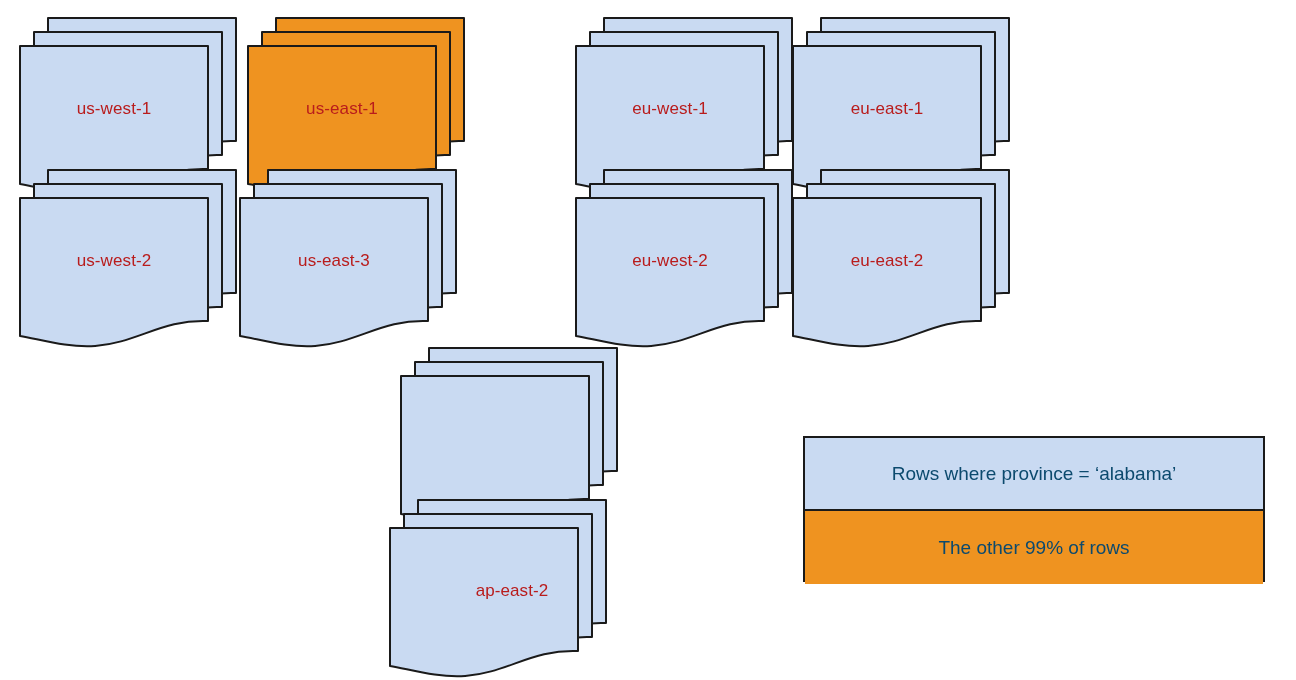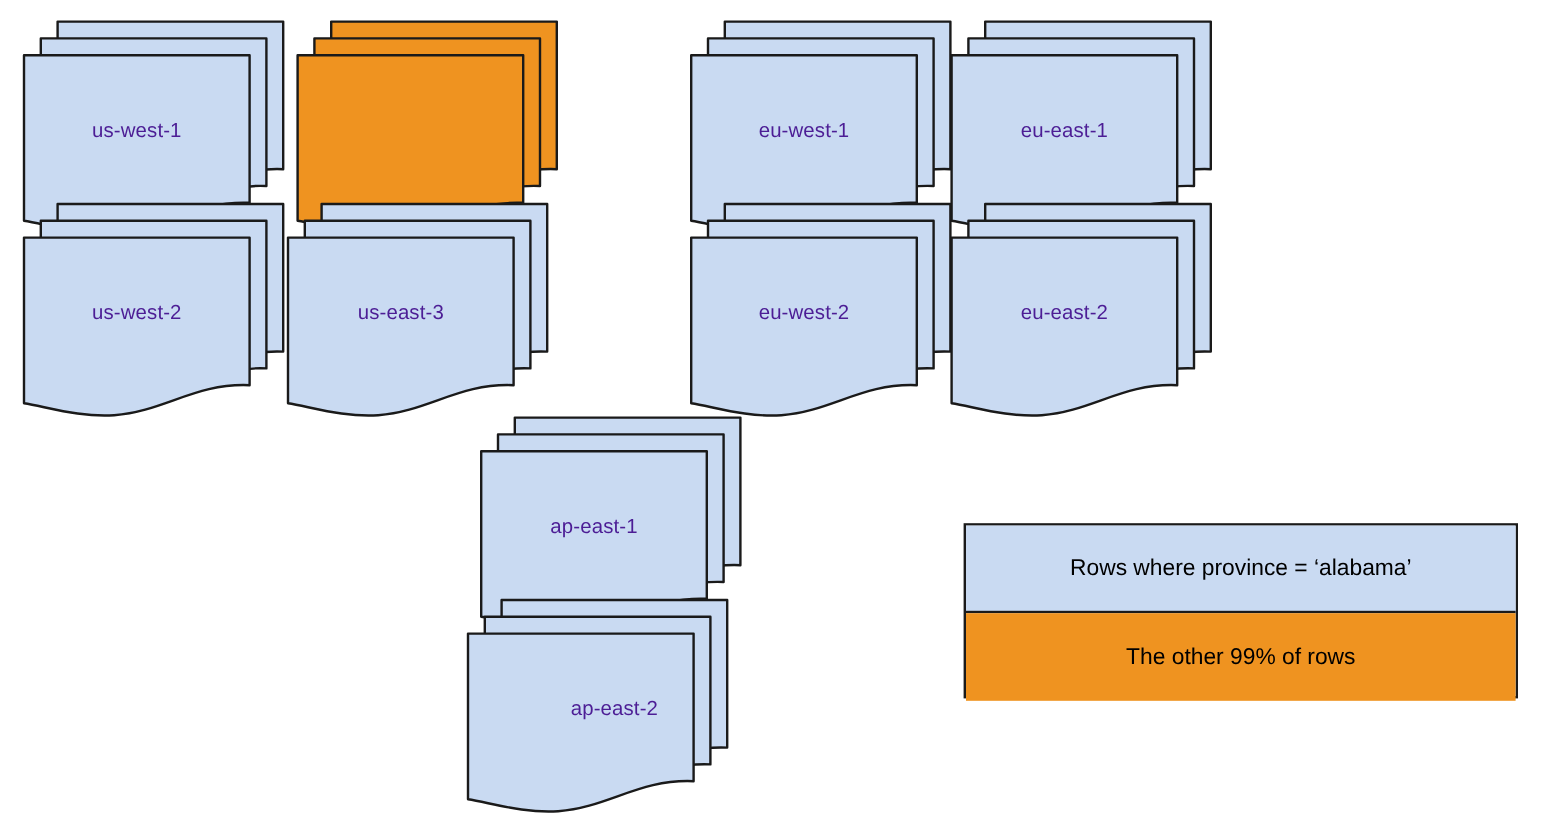--- a/index.html
+++ b/index.html
@@ -30,36 +30,36 @@
   .stack-label {
     position: absolute;
     left: 0;
     top: 0;
     width: 188px;
     height: 125px;
     display: flex;
     align-items: center;
     justify-content: center;
     font-size: 17px;
-    color: #4c1d95;
+    color: #b91c1c;
     letter-spacing: 0.1px;
     pointer-events: none;
   }
   
   #legend {
     position: absolute;
     border: 2px solid #1a1a1a;
     box-sizing: border-box;
   }
   .legend-row {
     display: flex;
     align-items: center;
     justify-content: center;
     font-size: 19px;
-    color: #000000;
+    color: #0c4a6e;
     box-sizing: border-box;
   }
   .legend-row.top {
     border-bottom: 2px solid #1a1a1a;
   }
 </style>
 </head>
 <body>
 
 <div id="canvas" style="background: rgb(255, 255, 255);">
@@ -83,20 +83,21 @@
           <g transform="translate(28,0)">
             <path d="M 0 0 L 188 0 L 188 123 C 142.88 121 116.56 145 75.2 148 C 47 150 18.8 141 0 138 Z" fill="#ef9320" stroke="#1a1a1a" stroke-width="2" stroke-linejoin="round"></path>
           </g>
           <g transform="translate(14,14)">
             <path d="M 0 0 L 188 0 L 188 123 C 142.88 121 116.56 145 75.2 148 C 47 150 18.8 141 0 138 Z" fill="#ef9320" stroke="#1a1a1a" stroke-width="2" stroke-linejoin="round"></path>
           </g>
           <g transform="translate(0,28)">
             <path d="M 0 0 L 188 0 L 188 123 C 142.88 121 116.56 145 75.2 148 C 47 150 18.8 141 0 138 Z" fill="#ef9320" stroke="#1a1a1a" stroke-width="2" stroke-linejoin="round"></path>
           </g>
         </svg>
+        <div class="stack-label" style="top: 28px;">us-east-1</div>
       </div>
       <div class="stack" style="left: 576px; top: 18px;">
         <svg width="222" height="183">
           <g transform="translate(28,0)">
             <path d="M 0 0 L 188 0 L 188 123 C 142.88 121 116.56 145 75.2 148 C 47 150 18.8 141 0 138 Z" fill="#c9daf2" stroke="#1a1a1a" stroke-width="2" stroke-linejoin="round"></path>
           </g>
           <g transform="translate(14,14)">
             <path d="M 0 0 L 188 0 L 188 123 C 142.88 121 116.56 145 75.2 148 C 47 150 18.8 141 0 138 Z" fill="#c9daf2" stroke="#1a1a1a" stroke-width="2" stroke-linejoin="round"></path>
           </g>
           <g transform="translate(0,28)">
@@ -180,21 +181,20 @@
           <g transform="translate(28,0)">
             <path d="M 0 0 L 188 0 L 188 123 C 142.88 121 116.56 145 75.2 148 C 47 150 18.8 141 0 138 Z" fill="#c9daf2" stroke="#1a1a1a" stroke-width="2" stroke-linejoin="round"></path>
           </g>
           <g transform="translate(14,14)">
             <path d="M 0 0 L 188 0 L 188 123 C 142.88 121 116.56 145 75.2 148 C 47 150 18.8 141 0 138 Z" fill="#c9daf2" stroke="#1a1a1a" stroke-width="2" stroke-linejoin="round"></path>
           </g>
           <g transform="translate(0,28)">
             <path d="M 0 0 L 188 0 L 188 123 C 142.88 121 116.56 145 75.2 148 C 47 150 18.8 141 0 138 Z" fill="#c9daf2" stroke="#1a1a1a" stroke-width="2" stroke-linejoin="round"></path>
           </g>
         </svg>
-        <div class="stack-label" style="top: 28px;">ap-east-1</div>
       </div>
       <div class="stack" style="left: 390px; top: 500px;">
         <svg width="222" height="183">
           <g transform="translate(28,0)">
             <path d="M 0 0 L 188 0 L 188 123 C 142.88 121 116.56 145 75.2 148 C 47 150 18.8 141 0 138 Z" fill="#c9daf2" stroke="#1a1a1a" stroke-width="2" stroke-linejoin="round"></path>
           </g>
           <g transform="translate(14,14)">
             <path d="M 0 0 L 188 0 L 188 123 C 142.88 121 116.56 145 75.2 148 C 47 150 18.8 141 0 138 Z" fill="#c9daf2" stroke="#1a1a1a" stroke-width="2" stroke-linejoin="round"></path>
           </g>
           <g transform="translate(0,28)">

